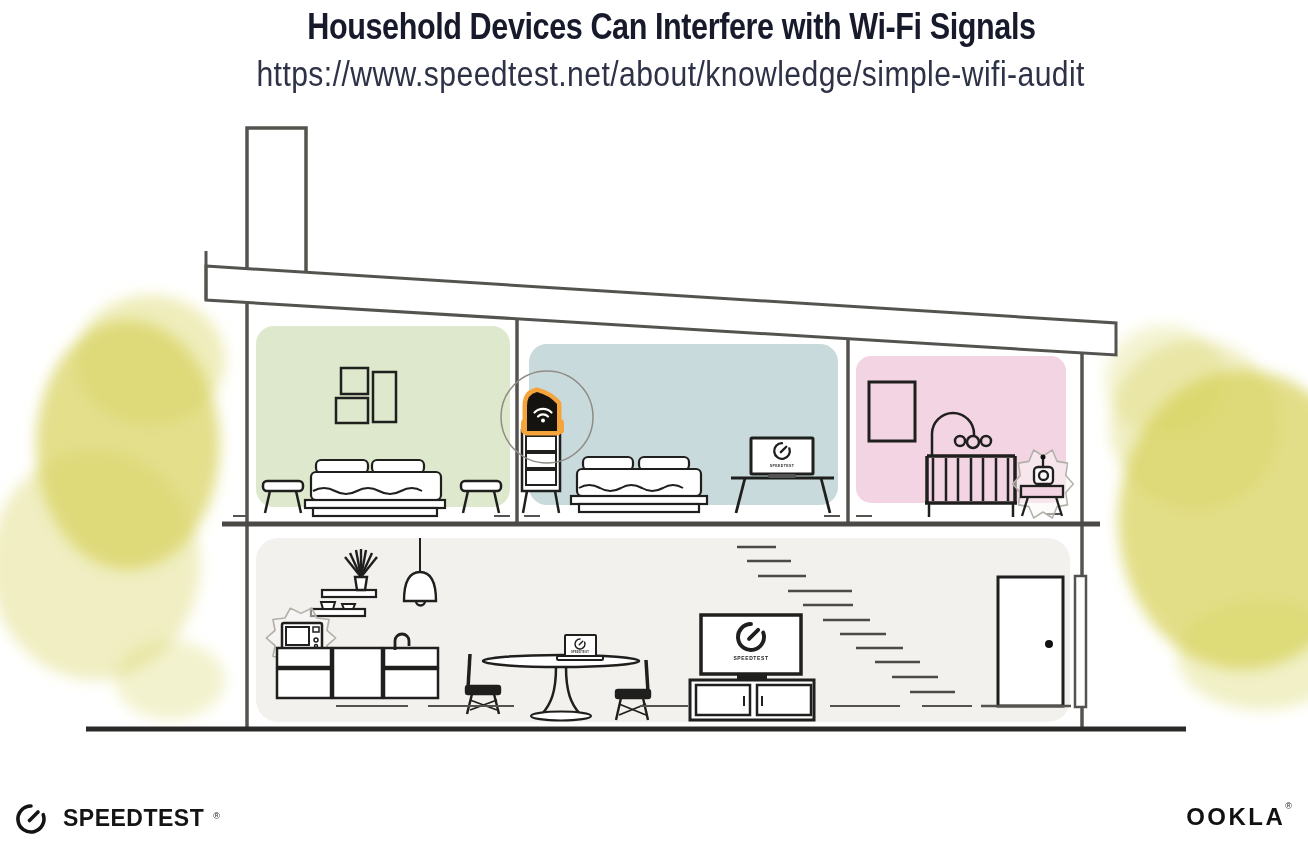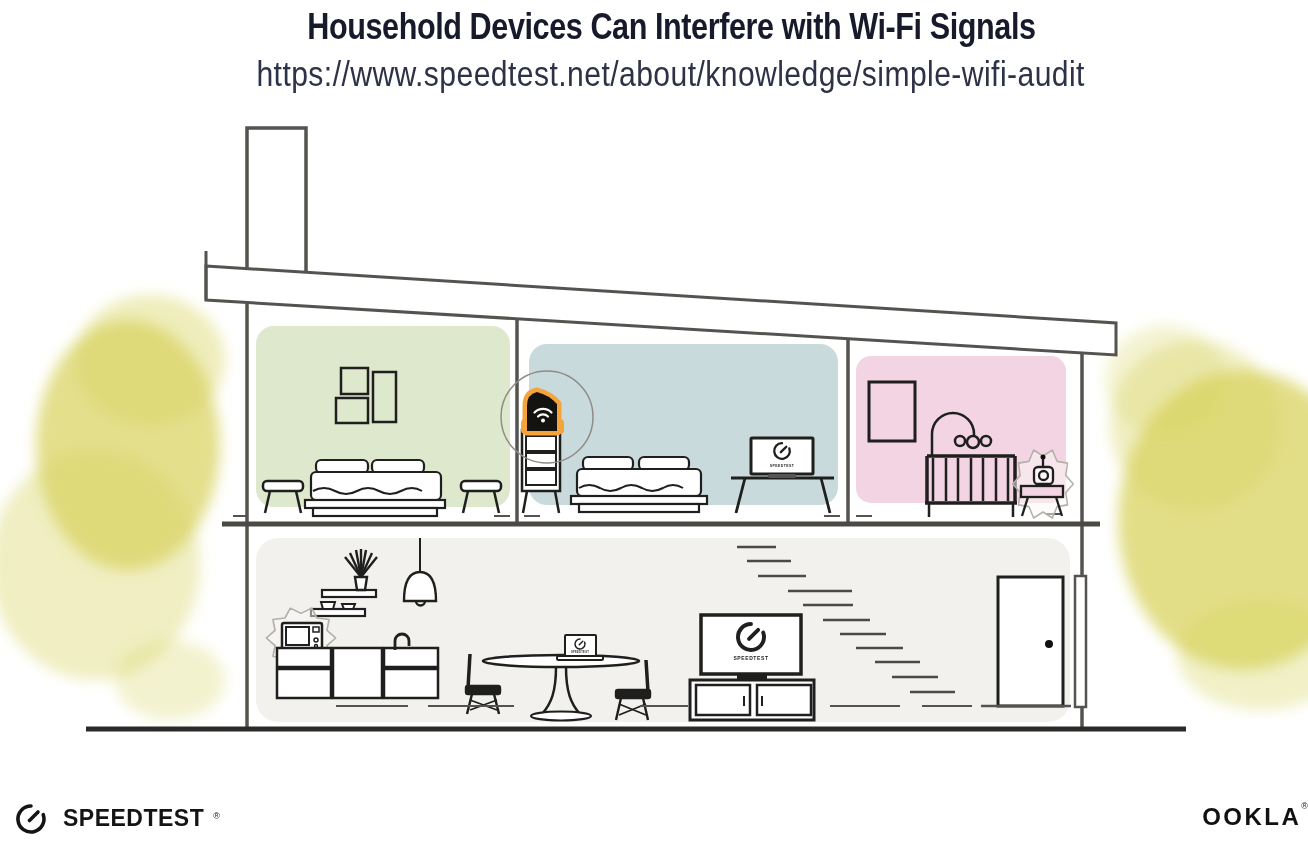--- a/index.html
+++ b/index.html
@@ -7,21 +7,21 @@
         font-family:"Liberation Sans",sans-serif;}
   .hdr{position:absolute;left:17px;top:6px;width:1308px;text-align:center;}
   .title{display:inline-block;font-size:36px;font-weight:bold;letter-spacing:-.5px;
          color:#171A2B;transform:scaleX(.85);transform-origin:center;white-space:nowrap;}
   .url{display:inline-block;font-size:35px;font-weight:normal;letter-spacing:.5px;
        color:#2E3247;transform:scaleX(.86);transform-origin:center;white-space:nowrap;margin-top:6px;}
   .art{position:absolute;left:0;top:0;width:1308px;height:861px;}
   .foot-l{position:absolute;left:14px;top:801px;display:flex;align-items:center;gap:9px;}
   .st-word{font-size:23px;font-weight:bold;letter-spacing:.5px;color:#141414;}
   .reg{font-size:9px;color:#141414;vertical-align:top;position:relative;top:-2px;}
-  .foot-r{position:absolute;right:0;top:803px;}
+  .foot-r{position:absolute;right:16px;top:803px;}
   .ookla-word{font-size:24px;font-weight:bold;letter-spacing:2.5px;color:#111;}
   svg text{font-family:"Liberation Sans",sans-serif;}
 </style>
 </head>
 <body>
 
 <div class="page">
 
   <div class="hdr">
     <div class="title">Household Devices Can Interfere with Wi-Fi Signals</div><br>

